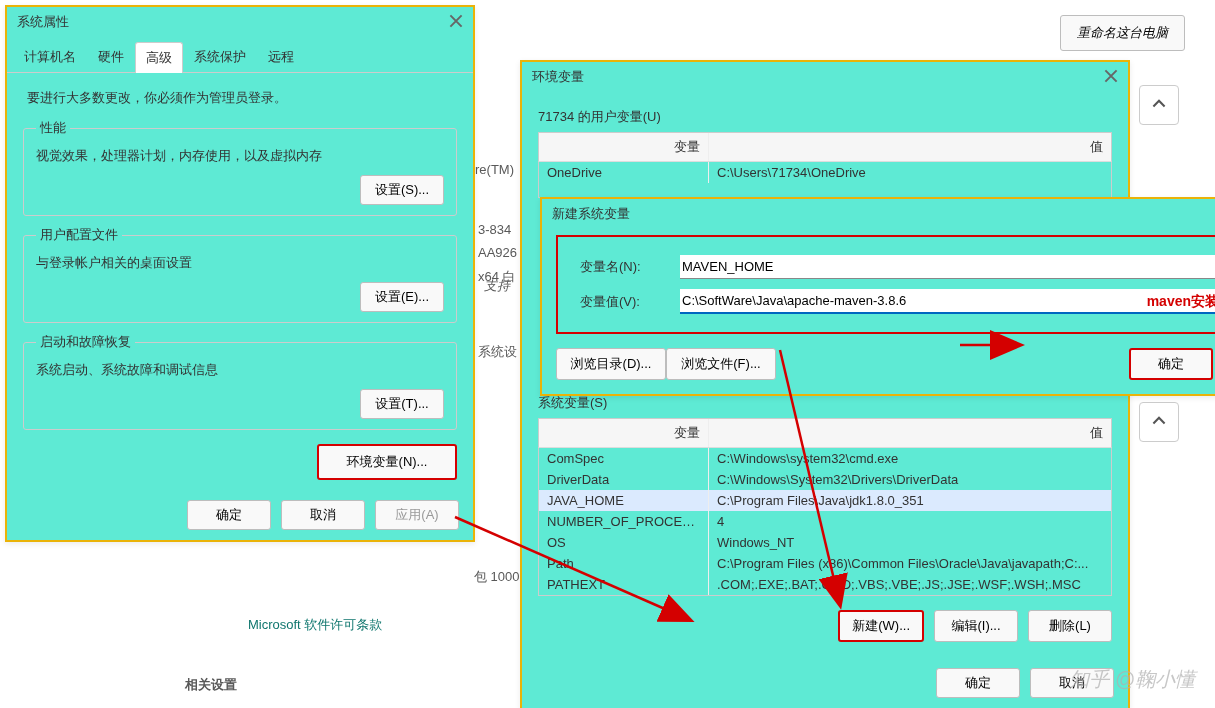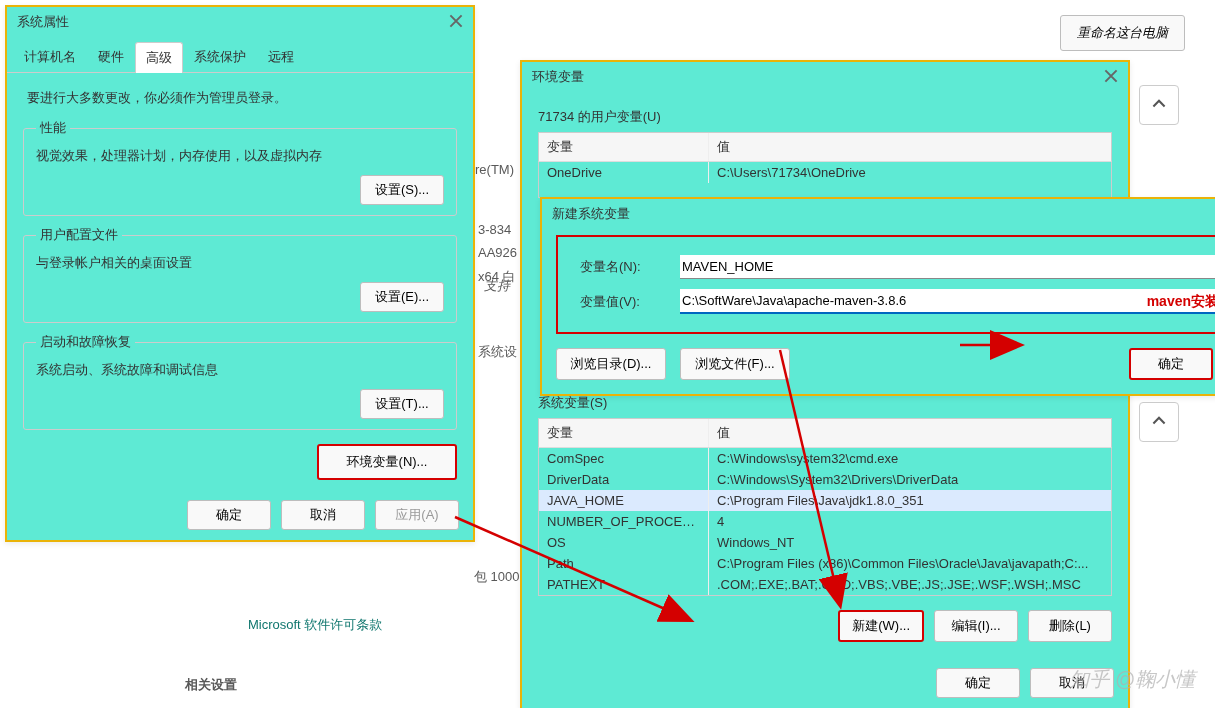--- a/index.html
+++ b/index.html
@@ -10,21 +10,21 @@
   .tabs { display: flex; border-bottom: 1px solid #ccc; padding: 0 6px; gap: 0; margin-top: 4px; }
   .tab { padding: 6px 10px; border: 1px solid transparent; border-bottom: none; cursor: pointer; position: relative; }
   .tab.active { border-color: #ccc; background: #fff; border-radius: 3px 3px 0 0; top: 1px; }
   .body-pad { padding: 10px 16px; }
   fieldset.grp { border: 1px solid #ccc; border-radius: 3px; margin: 6px 0 10px 0; padding: 10px 12px 10px 12px; }
   fieldset.grp legend { padding: 0 4px; font-size: 13px; }
   .row-right { display: flex; justify-content: flex-end; margin-top: 10px; }
   .btn { min-width: 84px; padding: 5px 12px; background: #f9f9f9; border: 1px solid #bdbdbd; border-radius: 3px; cursor: pointer; font-size: 13px; }
   .btn-row { display: flex; gap: 10px; justify-content: flex-end; padding: 10px 14px; }
   .hl-red { border: 2px solid #d40000; }
-  .tbl-head { display: flex; background: #f6f6f6; border: 1px solid #ccc; border-bottom: 1px solid #ddd; font-size: 13px; }
+  .tbl-head { display: flex; background: #f6f6f6; border: 1px solid #ccc; border-bottom: 1px solid #ddd; font-size: 13px; text-align: right; }
   .tbl-head > div { padding: 5px 8px; }
   .tbl-body { border: 1px solid #ccc; border-top: none; max-height: 160px; overflow: hidden; }
   .tbl-row { display: flex; font-size: 13px; }
   .tbl-row.sel { background: #dbeafe; }
   .tbl-row > div { padding: 3px 8px; white-space: nowrap; overflow: hidden; text-overflow: ellipsis; }
   .col1 { width: 170px; border-right: 1px solid #eee; }
   .col2 { flex: 1; }
   .bg-snippets { position: absolute; color: #595959; font-size: 13px; }
   .link-teal { color: #0f766e; font-weight: 500; }
   input.inp { width: 100%; border: none; border-bottom: 1px solid #888; padding: 4px 2px; font-size: 13px; outline: none; }
@@ -191,21 +191,21 @@
         <div class="lbl">变量名(N):</div>
         <div class="ival"><input class="inp" value="MAVEN_HOME" style=""></div>
       </div>
       <div class="field-row">
         <div class="lbl">变量值(V):</div>
         <div class="ival"><input class="inp blue-underline" value="C:\SoftWare\Java\apache-maven-3.8.6" style=""></div>
       </div>
       <span class="maven-note" style="right:60px;top:56px;">maven安装路径</span>
     </div>
     <div style="display:flex;justify-content:space-between;margin-top:14px;">
-      <div style="display:flex;gap:14px;">
+      <div style="display:flex;">
         <button class="btn" style="min-width:110px;">浏览目录(D)...</button>
         <button class="btn" style="min-width:110px;">浏览文件(F)...</button>
       </div>
       <div style="display:flex;gap:12px;">
         <button class="btn hl-red">确定</button>
         <button class="btn">取消</button>
       </div>
     </div>
   </div>
 </div>

